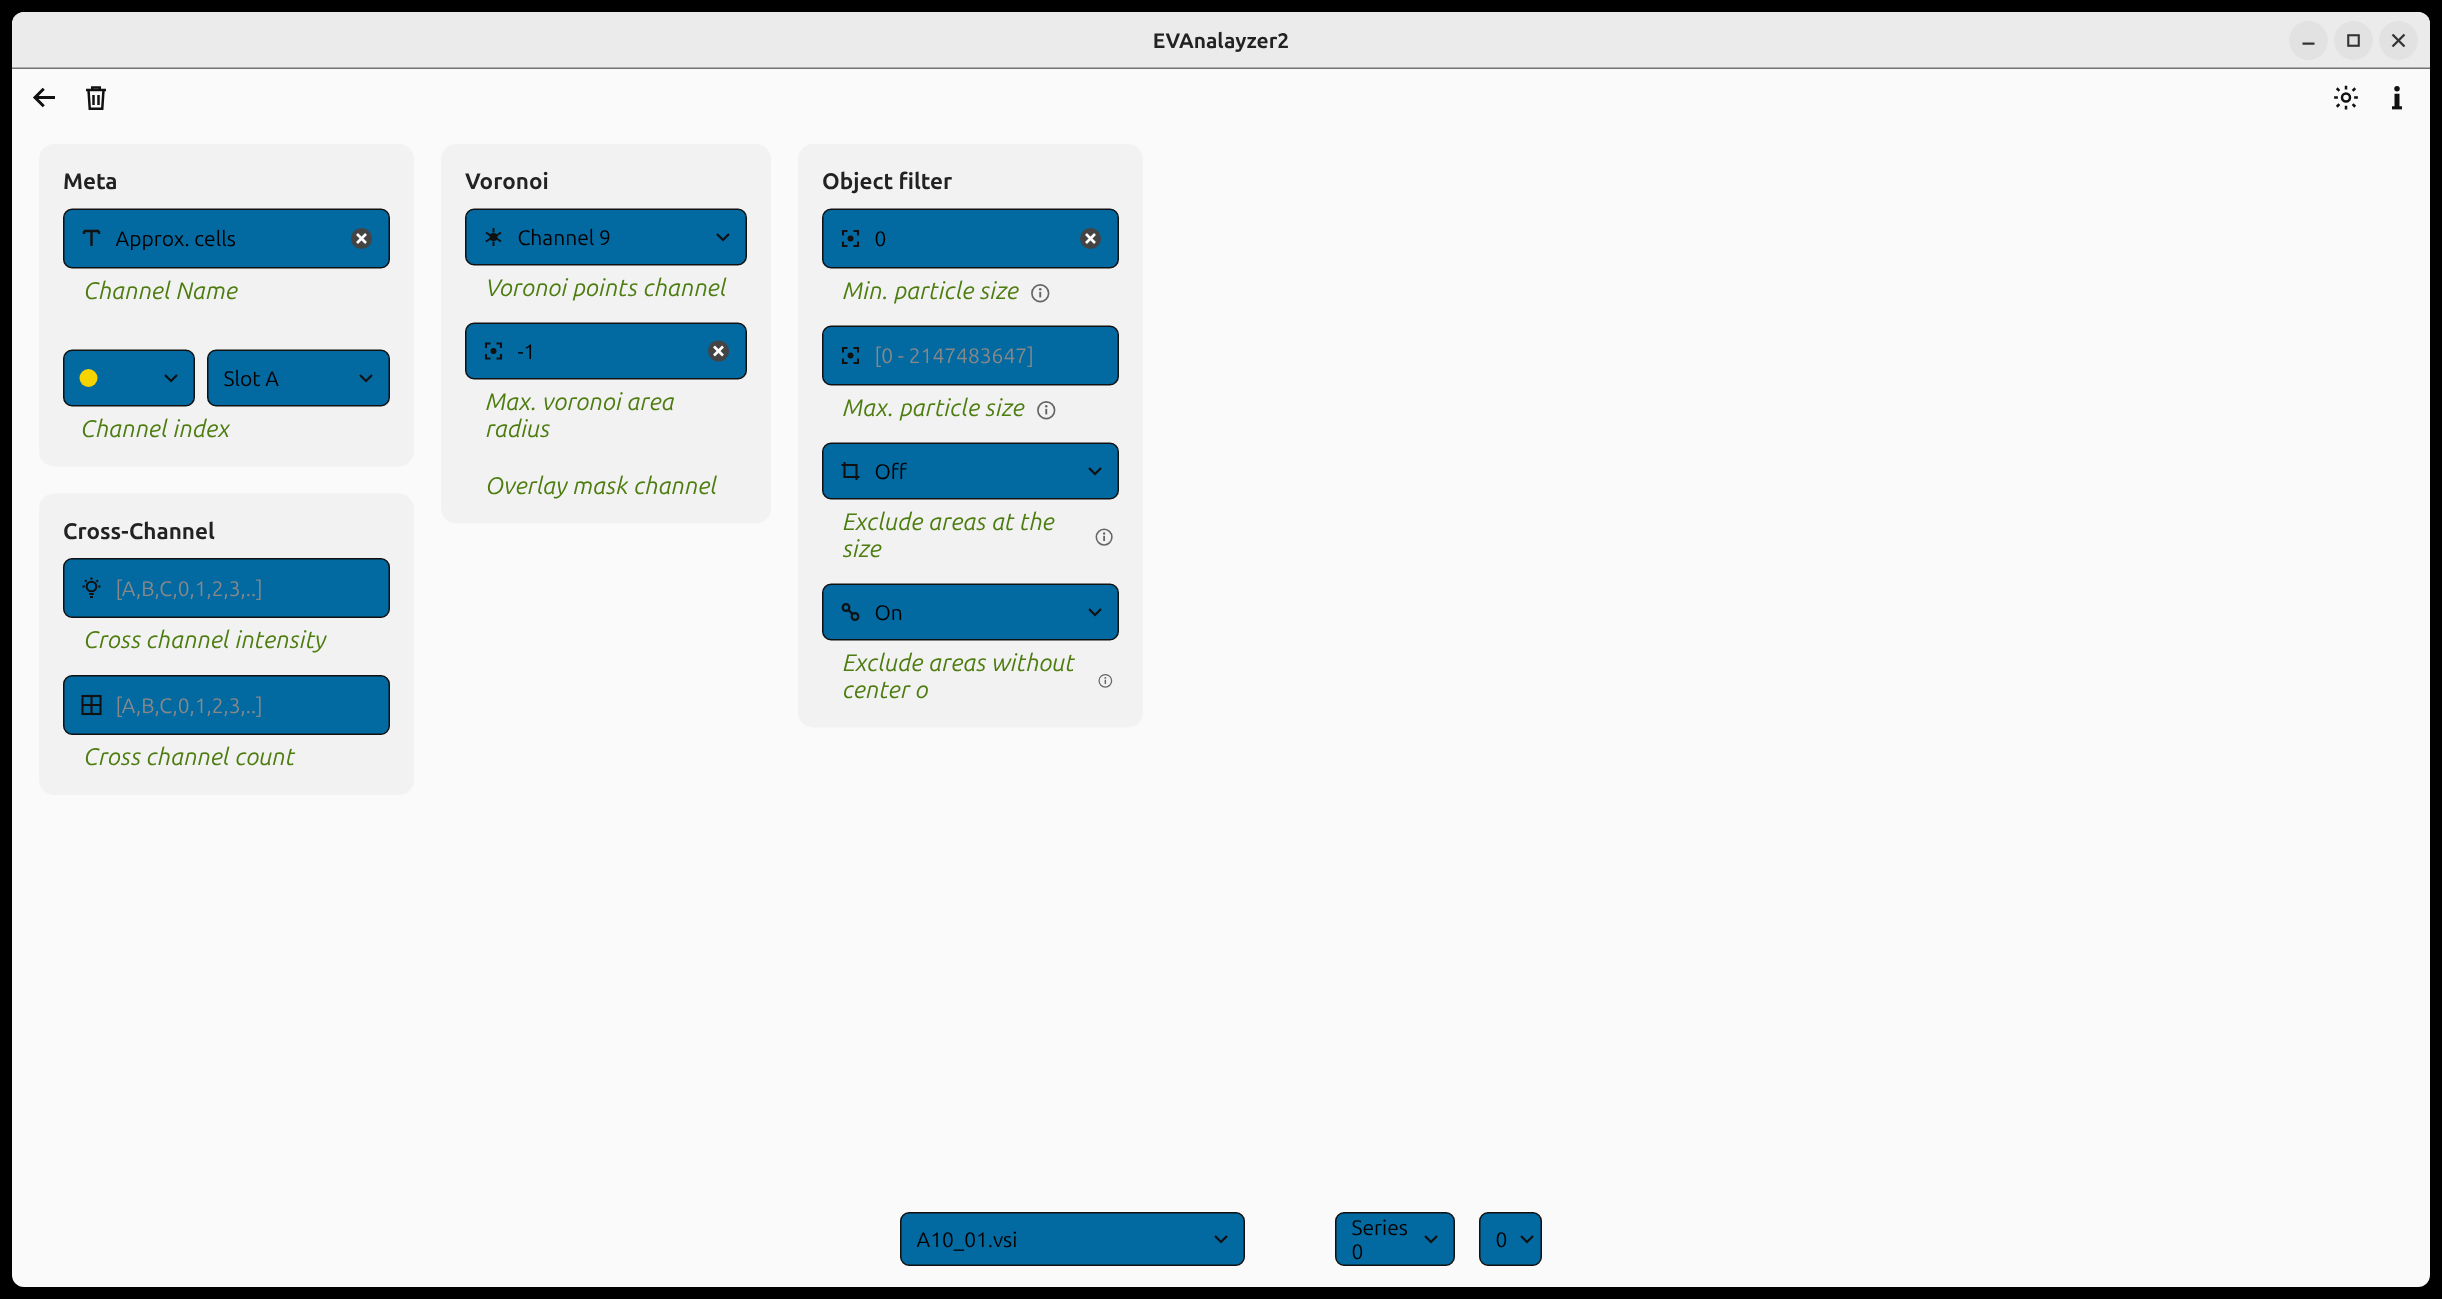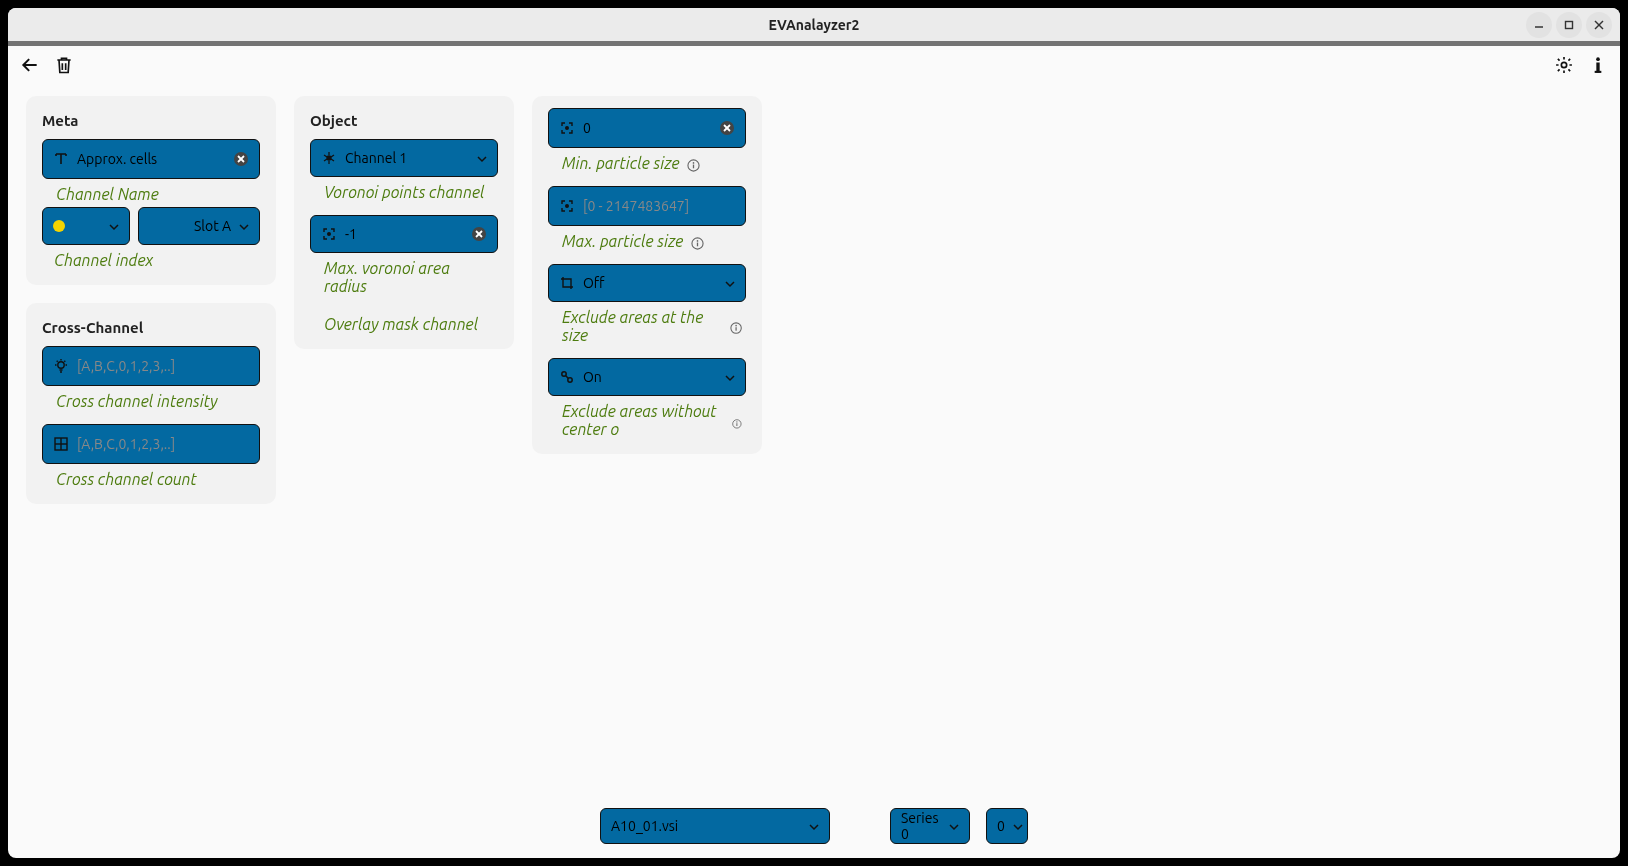--- a/index.html
+++ b/index.html
@@ -15,21 +15,21 @@
   top: 8px; left: 8px; right: 8px; bottom: 8px;
   background: #fafafa;
   border-radius: 8px;
   overflow: hidden;
   display: flex;
   flex-direction: column;
 }
 .titlebar {
   height: 38px;
   background: #ebebeb;
-  border-bottom: 5px solid #737373;
+  border-bottom: 1px solid #737373;
   display: flex;
   align-items: center;
   justify-content: center;
   position: relative;
 }
 .titlebar-title {
   font-size: 14px;
   font-weight: 700;
   color: #222;
 }
@@ -214,21 +214,21 @@
               <svg viewBox="0 0 16 16">
                   <circle cx="8" cy="8" r="7" fill="#444"></circle>
                   <line x1="5" y1="5" x2="11" y2="11" stroke="#fff" stroke-width="1.8"></line>
                   <line x1="11" y1="5" x2="5" y2="11" stroke="#fff" stroke-width="1.8"></line>
                 </svg>
             </span>
           </div>
           <div class="hint">Channel Name</div>
         </div>
 
-        <div class="field-row" style="margin-top:4px;text-align:right;">
+        <div class="field-row" style="margin-top:30px;">
           <div class="input-wrap small select" style="flex:0 0 88px;">
             <span class="color-dot"></span>
             <span class="caret"><svg viewBox="0 0 10 10">
                   <polyline points="1,3 5,7 9,3" fill="none" stroke="#111" stroke-width="1.5"></polyline>
                 </svg></span>
           </div>
           <div class="input-wrap small select" style="flex:1;">
             <span class="select-text">Slot A</span>
             <span class="caret"><svg viewBox="0 0 10 10">
                   <polyline points="1,3 5,7 9,3" fill="none" stroke="#111" stroke-width="1.5"></polyline>
@@ -265,31 +265,31 @@
                 </svg>
             </span>
             <input type="text" placeholder="[A,B,C,0,1,2,3,..]" style="">
           </div>
           <div class="hint">Cross channel count</div>
         </div>
       </div>
     </div>
 
     <div class="panel" style="width:220px;">
-      <div class="panel-title">Object</div>
+      <div class="panel-title">Voronoi</div>
 
       <div class="field">
         <div class="input-wrap small select">
           <span class="lead-icon">
             <svg viewBox="0 0 16 16" fill="none" stroke="#111" stroke-width="1.3">
                 <circle cx="8" cy="8" r="2" fill="#111"></circle>
                 <path d="M8,2 v3 M8,11 v3 M3,5 l3,2 M13,5 l-3,2 M3,11 l3-2 M13,11 l-3-2"></path>
               </svg>
           </span>
-          <span class="select-text">Channel 1</span>
+          <span class="select-text">Channel 9</span>
           <span class="caret"><svg viewBox="0 0 10 10">
                 <polyline points="1,3 5,7 9,3" fill="none" stroke="#111" stroke-width="1.5"></polyline>
               </svg></span>
         </div>
         <div class="hint">Voronoi points channel</div>
       </div>
 
       <div class="field" style="margin-top:14px;">
         <div class="input-wrap small">
           <span class="lead-icon">
@@ -309,20 +309,21 @@
         </div>
         <div class="hint">Max. voronoi area radius</div>
       </div>
 
       <div class="field" style="margin-top:14px;">
         <div class="hint">Overlay mask channel</div>
       </div>
     </div>
 
     <div class="panel" style="width:230px;">
+      <div class="panel-title">Object filter</div>
 
       <div class="field">
         <div class="input-wrap">
           <span class="lead-icon">
             <svg viewBox="0 0 16 16" fill="none" stroke="#111" stroke-width="1.4">
                 <path d="M3,6 V3 H6 M10,3 H13 V6 M13,10 V13 H10 M6,13 H3 V10"></path>
                 <circle cx="8" cy="8" r="1.3" fill="#111"></circle>
               </svg>
           </span>
           <input type="text" value="0" style="">

